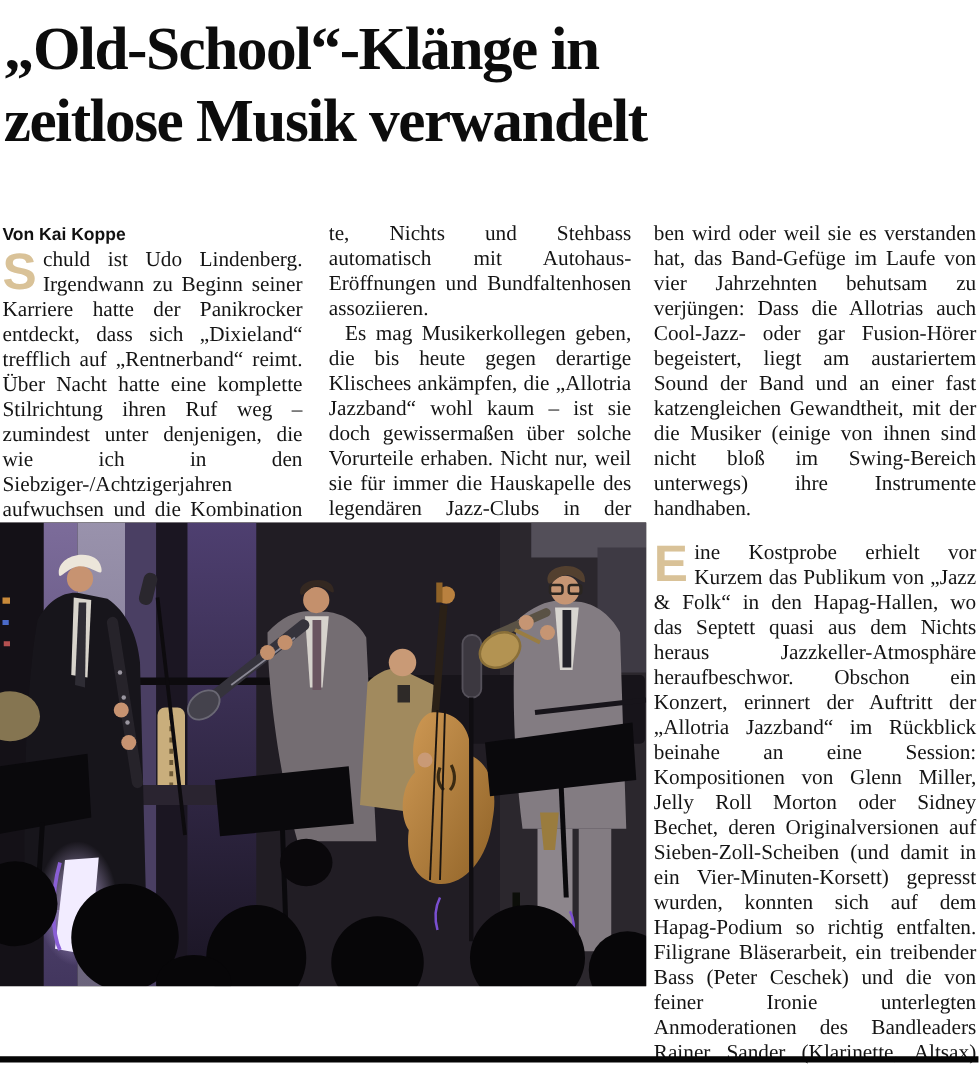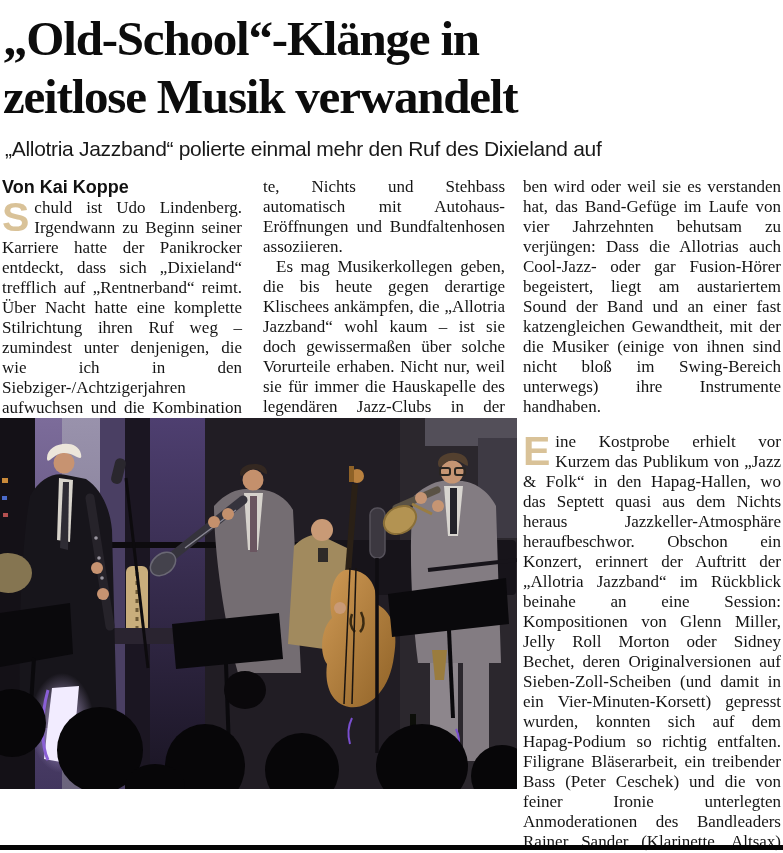--- a/index.html
+++ b/index.html
@@ -12,21 +12,21 @@
   .subheadline{position:absolute;left:5px;top:137px;width:720px;
             font-family:"Liberation Sans",sans-serif;font-weight:400;color:#191919;
             font-size:21px;letter-spacing:-0.3px;}
 
   .col{position:absolute;top:177px;}
   .col1{left:2px;width:240px;}
   .col2{left:263px;width:242px;}
   .col3{left:523px;width:258px;}
 
   .byline{font-family:"Liberation Sans",sans-serif;font-weight:700;
-          font-size:18px;line-height:21px;color:#111;}
+          font-size:14px;line-height:21px;color:#111;}
   .body-p{margin:0;text-align:justify;text-align-last:left;
           font-size:17px;line-height:20px;}
   .body-p.indent{text-indent:13px;}
   .body-p.gap{margin-top:15px;}
 
   .dropcap{float:left;font-family:"Liberation Sans",sans-serif;font-weight:700;
            font-size:41px;line-height:34px;color:#d9c298;margin:2px 5px 0 0;}
 
   .photo{position:absolute;left:0;top:418px;width:517px;height:371px;
          background:#1c181e;overflow:hidden;}
@@ -44,21 +44,20 @@
 </head>
 <body>
 
 <div class="page">
 
   <div class="headline">
     <div>„Old-School“-Klänge in</div>
     <div>zeitlose Musik verwandelt</div>
   </div>
 
-  <div class="subheadline">„Allotria Jazzband“ polierte einmal mehr den Ruf des Dixieland auf</div>
 
   <div class="col col1">
     <div class="byline">Von Kai Koppe</div>
     <p class="body-p"><span class="dropcap">S</span><span>chuld ist Udo Lindenberg. Irgendwann zu Beginn seiner Karriere hatte der Panikrocker entdeckt, dass sich „Dixieland“ trefflich auf „Rentnerband“ reimt. Über Nacht hatte eine komplette Stilrichtung ihren Ruf weg – zumindest unter denjenigen, die wie ich in den Siebziger-/Achtzigerjahren aufwuchsen und die Kombination aus Klarinette, Trompe-</span></p>
   </div>
 
   <div class="col col2">
     <p class="body-p">te, Nichts und Stehbass automatisch mit Autohaus-Eröffnungen und Bundfaltenhosen assoziieren.</p>
     <p class="body-p indent">Es mag Musikerkollegen geben, die bis heute gegen derartige Klischees ankämpfen, die „Allotria Jazzband“ wohl kaum – ist sie doch gewissermaßen über solche Vorurteile erhaben. Nicht nur, weil sie für immer die Hauskapelle des legendären Jazz-Clubs in der Münchner Türkenstraße blei-</p>
   </div>

